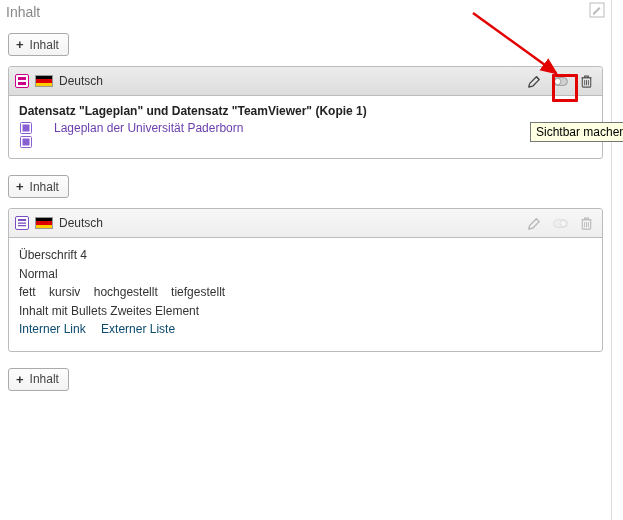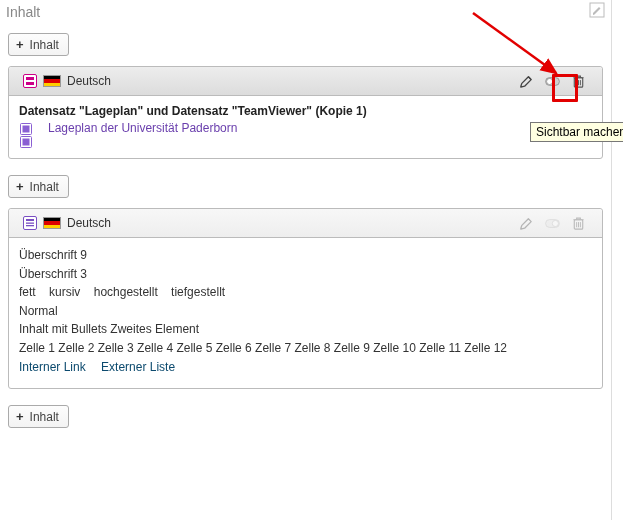--- a/index.html
+++ b/index.html
@@ -65,21 +65,21 @@
     border-radius: 3px;
     margin-bottom: 10px;
     background: #fff;
   }
   .panel-header {
     display: flex;
     align-items: center;
     background: linear-gradient(#ededed, #dcdcdc);
     border-bottom: 1px solid #bbb;
     border-radius: 3px 3px 0 0;
-    padding: 4px 14px;
+    padding: 4px 6px;
   }
   .panel-header.light {
     background: linear-gradient(#f7f7f7, #eeeeee);
   }
   .ph-left {
     display: flex;
     align-items: center;
     gap: 6px;
     flex: 1;
   }
@@ -112,22 +112,22 @@
   .panel-body {
     padding: 8px 10px 10px 10px;
   }
   .rec-title {
     font-weight: bold;
     color: #222;
     margin-bottom: 3px;
   }
   .link-line {
     display: flex;
-    align-items: flex-end;
-    gap: 16px;
+    align-items: flex-start;
+    gap: 22px;
     color: #6a3fad;
     margin-top: 0;
   }
   .link-line a {
     color: #6a3fad;
     text-decoration: none;
     cursor: pointer;
   }
   .page-icon {
     width: 13px;
@@ -309,31 +309,29 @@
             <span class="icon-btn dim">
               <svg viewBox="0 0 14 16">
                   <rect x="2.5" y="4" width="9" height="10" rx="1" fill="none" stroke="#555" stroke-width="1.2"></rect>
                   <path d="M1.5 4 L12.5 4 M5 4 L5 2.3 L9 2.3 L9 4" fill="none" stroke="#555" stroke-width="1.2"></path>
                   <path d="M5 6.5 L5 12 M7 6.5 L7 12 M9 6.5 L9 12" stroke="#555" stroke-width="1"></path>
                 </svg>
             </span>
           </div>
         </div>
         <div class="body2">
-          <div class="row">Überschrift 9</div>
-          <div class="row">Überschrift 3</div>
+          <div class="row">Überschrift 4</div>
+          <div class="row">Normal</div>
           <div class="row spaced">
             <span>fett</span>
             <span>kursiv</span>
             <span>hochgestellt</span>
             <span>tiefgestellt</span>
           </div>
-          <div class="row">Normal</div>
           <div class="row">Inhalt mit Bullets Zweites Element</div>
-          <div class="row">Zelle 1 Zelle 2 Zelle 3 Zelle 4 Zelle 5 Zelle 6 Zelle 7 Zelle 8 Zelle 9 Zelle 10 Zelle 11 Zelle 12</div>
           <div class="row links-row">
             <span>Interner Link</span>
             <span>Externer Liste</span>
           </div>
         </div>
       </div>
 
       
       <div class="add-btn">
         <span class="plus">+</span>

